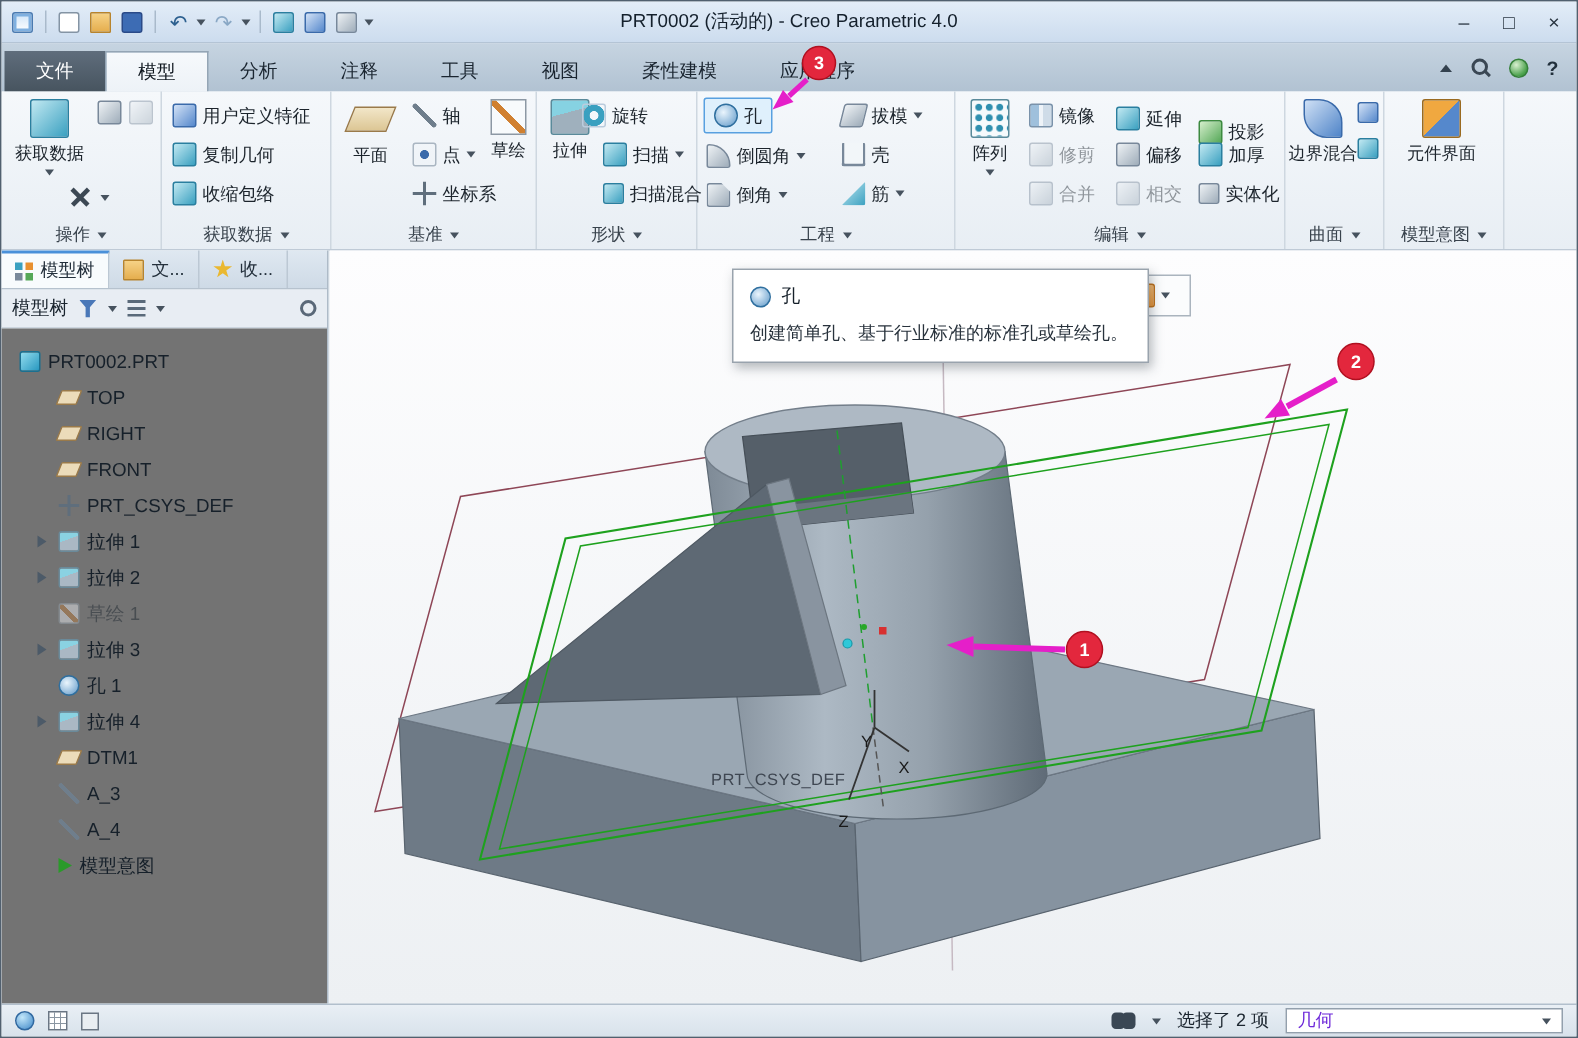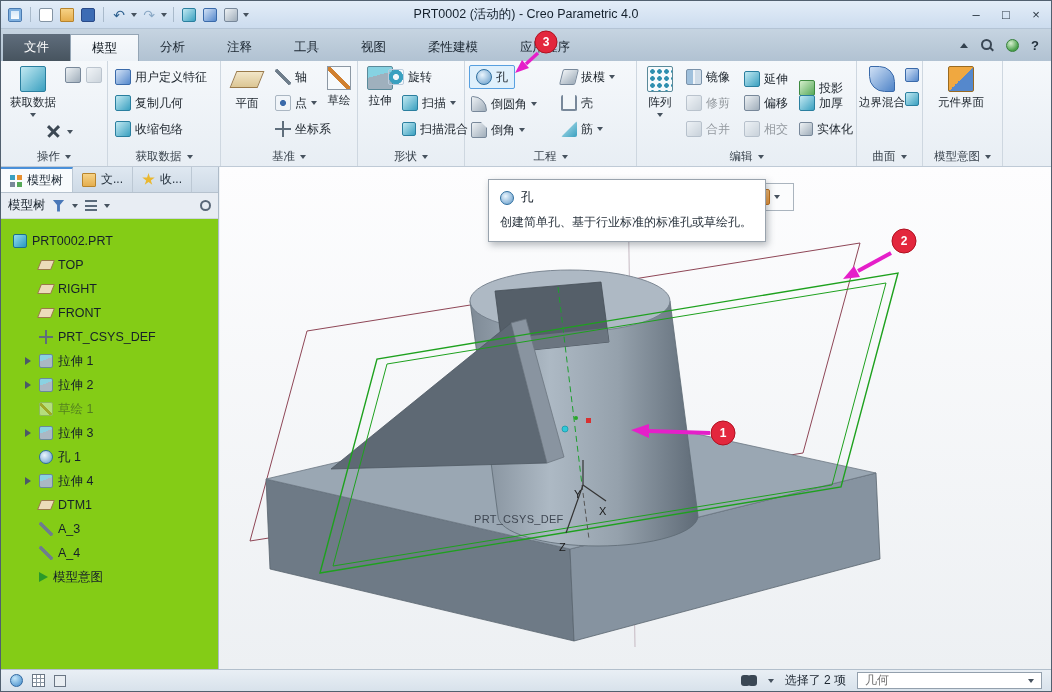--- a/index.html
+++ b/index.html
@@ -77,21 +77,21 @@
   .lpanel{position:absolute;left:0;top:166px;width:218px;bottom:22px;background:#eef2f6;border-right:1px solid #aebbc8;display:flex;flex-direction:column;}
   .ptabs{height:26px;display:flex;background:linear-gradient(#dfe8f1,#cedae6);border-bottom:1px solid #b6c2ce;align-items:flex-end;}
   .ptab{height:25px;display:flex;align-items:center;gap:5px;padding:0 9px;font-size:12px;color:#24303c;border-right:1px solid #bcc8d4;}
   .ptab.active{background:#f8fbfd;border-top:2px solid #4a90d9;}
   .i-treegrid{width:12px;height:12px;background:linear-gradient(#3aa0c0,#3aa0c0) 0 0/5px 5px no-repeat,linear-gradient(#e89030,#e89030) 7px 0/5px 5px no-repeat,linear-gradient(#78889a,#78889a) 0 7px/5px 5px no-repeat,linear-gradient(#55a858,#55a858) 7px 7px/5px 5px no-repeat;}
   .i-star{width:13px;height:13px;background:#eab830;clip-path:polygon(50% 0,61% 35%,98% 35%,68% 57%,79% 91%,50% 70%,21% 91%,32% 57%,2% 35%,39% 35%);}
   .phdr{height:26px;display:flex;align-items:center;padding:0 7px;gap:7px;border-bottom:1px solid #ccd5de;background:#e8edf3;font-size:12.5px;color:#1a242e;}
   .i-funnel{width:12px;height:12px;background:#4a78b8;clip-path:polygon(0 0,100% 0,62% 45%,62% 100%,38% 100%,38% 45%);}
   .i-list{width:12px;height:11px;background:repeating-linear-gradient(#5a6a7a 0 2px,transparent 2px 4.5px);}
   .i-gear{width:11px;height:11px;border:2px solid #5a6878;border-radius:50%;}
-  .tree{flex:1;background:#84cc16;padding-top:10px;overflow:hidden;}
+  .tree{flex:1;background:#737373;padding-top:10px;overflow:hidden;}
   .trow{height:24px;display:flex;align-items:center;gap:5px;padding-left:20px;font-size:12.5px;color:#16202a;}
   .trow.root{padding-left:12px;}
   .exp{width:13px;height:12px;display:inline-flex;align-items:center;justify-content:center;flex:none;}
   .exp.open::before{content:"";width:0;height:0;border-top:4px solid transparent;border-bottom:4px solid transparent;border-left:6px solid #4c5a68;}
   .i-part{background:linear-gradient(135deg,#92dcee,#2898c0);border:1px solid #1b7090;}
   .i-extrudesm{background:linear-gradient(160deg,#8ad2e2 0 40%,#aab8c4 40%);border:1px solid #6a8a9a;}
   .i-sketchsm{background:linear-gradient(45deg,transparent 40%,#c08040 40%,#c08040 58%,transparent 58%),#f2f5f8;border:1px solid #98a4b0;}
   .i-insert{width:0;height:0;border-top:5px solid transparent;border-bottom:5px solid transparent;border-left:9px solid #2a9a2a;border-radius:0;}
 
   
@@ -106,21 +106,21 @@
   
   .statusbar{position:absolute;left:0;bottom:0;right:0;height:22px;background:linear-gradient(#e9eff5,#d8e2eb);border-top:1px solid #b2bfcc;display:flex;align-items:center;padding:0 9px;gap:9px;}
   .i-sphere{width:13px;height:13px;border-radius:50%;background:radial-gradient(circle at 35% 30%,#c2e6fa,#3f88c8);border:1px solid #3068a0;}
   .i-grid{width:13px;height:13px;border:1px solid #6a7684;background:repeating-linear-gradient(0deg,transparent 0 3px,#8a96a2 3px 4px),repeating-linear-gradient(90deg,transparent 0 3px,#8a96a2 3px 4px),#fff;}
   .i-square{width:12px;height:12px;border:1px solid #6a7684;background:#e9eef2;}
   .sb-right{margin-left:auto;display:flex;align-items:center;gap:11px;}
   .i-binoc{position:relative;width:16px;height:11px;display:inline-block;}
   .i-binoc::before,.i-binoc::after{content:"";position:absolute;top:0;width:9px;height:11px;background:#3a4754;border-radius:3px;}
   .i-binoc::before{left:0;}.i-binoc::after{right:0;}
   .sel-text{font-size:12px;color:#1c2630;}
-  .combo{width:185px;height:17px;background:#fff;border:1px solid #93a0ad;display:flex;align-items:center;padding:0 7px;font-size:12px;color:#737373;}
+  .combo{width:185px;height:17px;background:#fff;border:1px solid #93a0ad;display:flex;align-items:center;padding:0 7px;font-size:12px;color:#6d28d9;}
   .combo .caret{margin-left:auto;}
   .overlay3{position:absolute;left:488px;top:24px;width:120px;height:64px;z-index:60;pointer-events:none;}
 </style>
 </head>
 <body>
 
 <div class="window">
 
   <div class="titlebar">
     <div class="qat">

